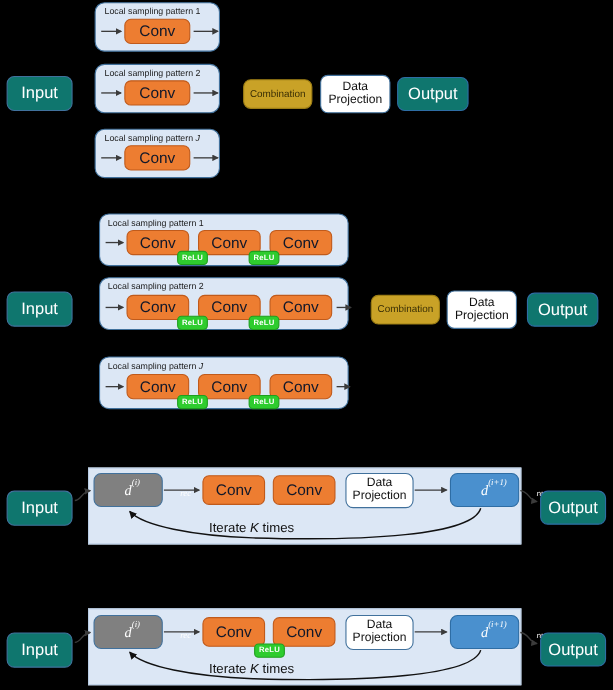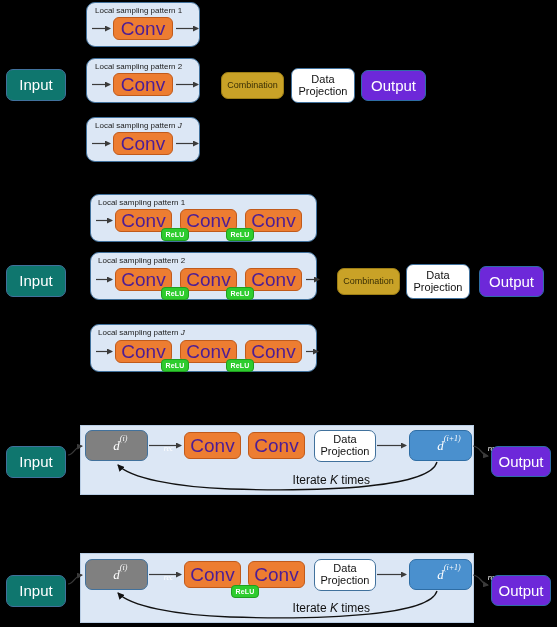--- a/index.html
+++ b/index.html
@@ -7,24 +7,24 @@
        font-family:"Liberation Sans",sans-serif;}
   .stage{position:absolute;left:0;top:0;width:557px;height:627px;}
 
   
   .n{position:absolute;box-sizing:border-box;display:flex;align-items:center;
      justify-content:center;text-align:center;line-height:1.05;}
 
   
   .io-grey{background:#0f766e;border:1.5px solid #41719C;border-radius:7px;
            color:#ffffff;font-size:15px;}
-  .io-blue{background:#6d28d9;border:1.5px solid #2E6DA4;border-radius:7px;
+  .io-blue{background:#0f766e;border:1.5px solid #2E6DA4;border-radius:7px;
            color:#ffffff;font-size:15px;}
   .conv{background:#ED7D31;border:1.5px solid #C05A1B;border-radius:6px;
-        color:#4c1d95;font-size:19px;}
+        color:#0f172a;font-size:14px;}
   .relu{background:#2ECC2E;border:1.2px solid #1f9e1f;border-radius:4px;
         color:#ffffff;font-size:7px;font-weight:600;letter-spacing:.2px;}
   .dataproj{background:#ffffff;border:1.5px solid #41719C;border-radius:7px;
             color:#111;font-size:11px;}
   .comb{background:#C9A227;border:1.5px solid #9d7e15;border-radius:7px;
         color:#3a2f05;font-size:9px;}
   .drec-grey{background:#808080;border:1.5px solid #41719C;border-radius:7px;
              color:#fff;}
   .drec-blue{background:#4A90CE;border:1.5px solid #2E6DA4;border-radius:7px;
              color:#fff;}
@@ -32,21 +32,21 @@
   
   .panel{position:absolute;box-sizing:border-box;background:#DCE7F5;
          border:1.5px solid #41719C;border-radius:9px;}
   .panel-label{position:absolute;font-size:8px;color:#1a1a1a;white-space:nowrap;}
   .panel-label i{font-style:italic;}
 
   .band{position:absolute;box-sizing:border-box;background:#DCE7F5;
         border:1px solid #b9cde4;}
 
   .iterate{position:absolute;font-size:12px;color:#111;white-space:nowrap;
-           text-align:right;}
+           text-align:left;}
   .iterate i{font-style:italic;}
 
   svg.ov{position:absolute;left:0;top:0;width:557px;height:627px;
          pointer-events:none;overflow:visible;}
 
   .math{font-family:"Liberation Serif",serif;font-style:italic;font-size:13px;}
   .math .sub{font-size:8px;font-style:italic;margin-left:44px;}
   .math .sup{font-size:8px;font-style:italic;}
   .mstack{display:inline-block;position:relative;}
   .mstack .sup{position:absolute;left:100%;top:-4px;}

